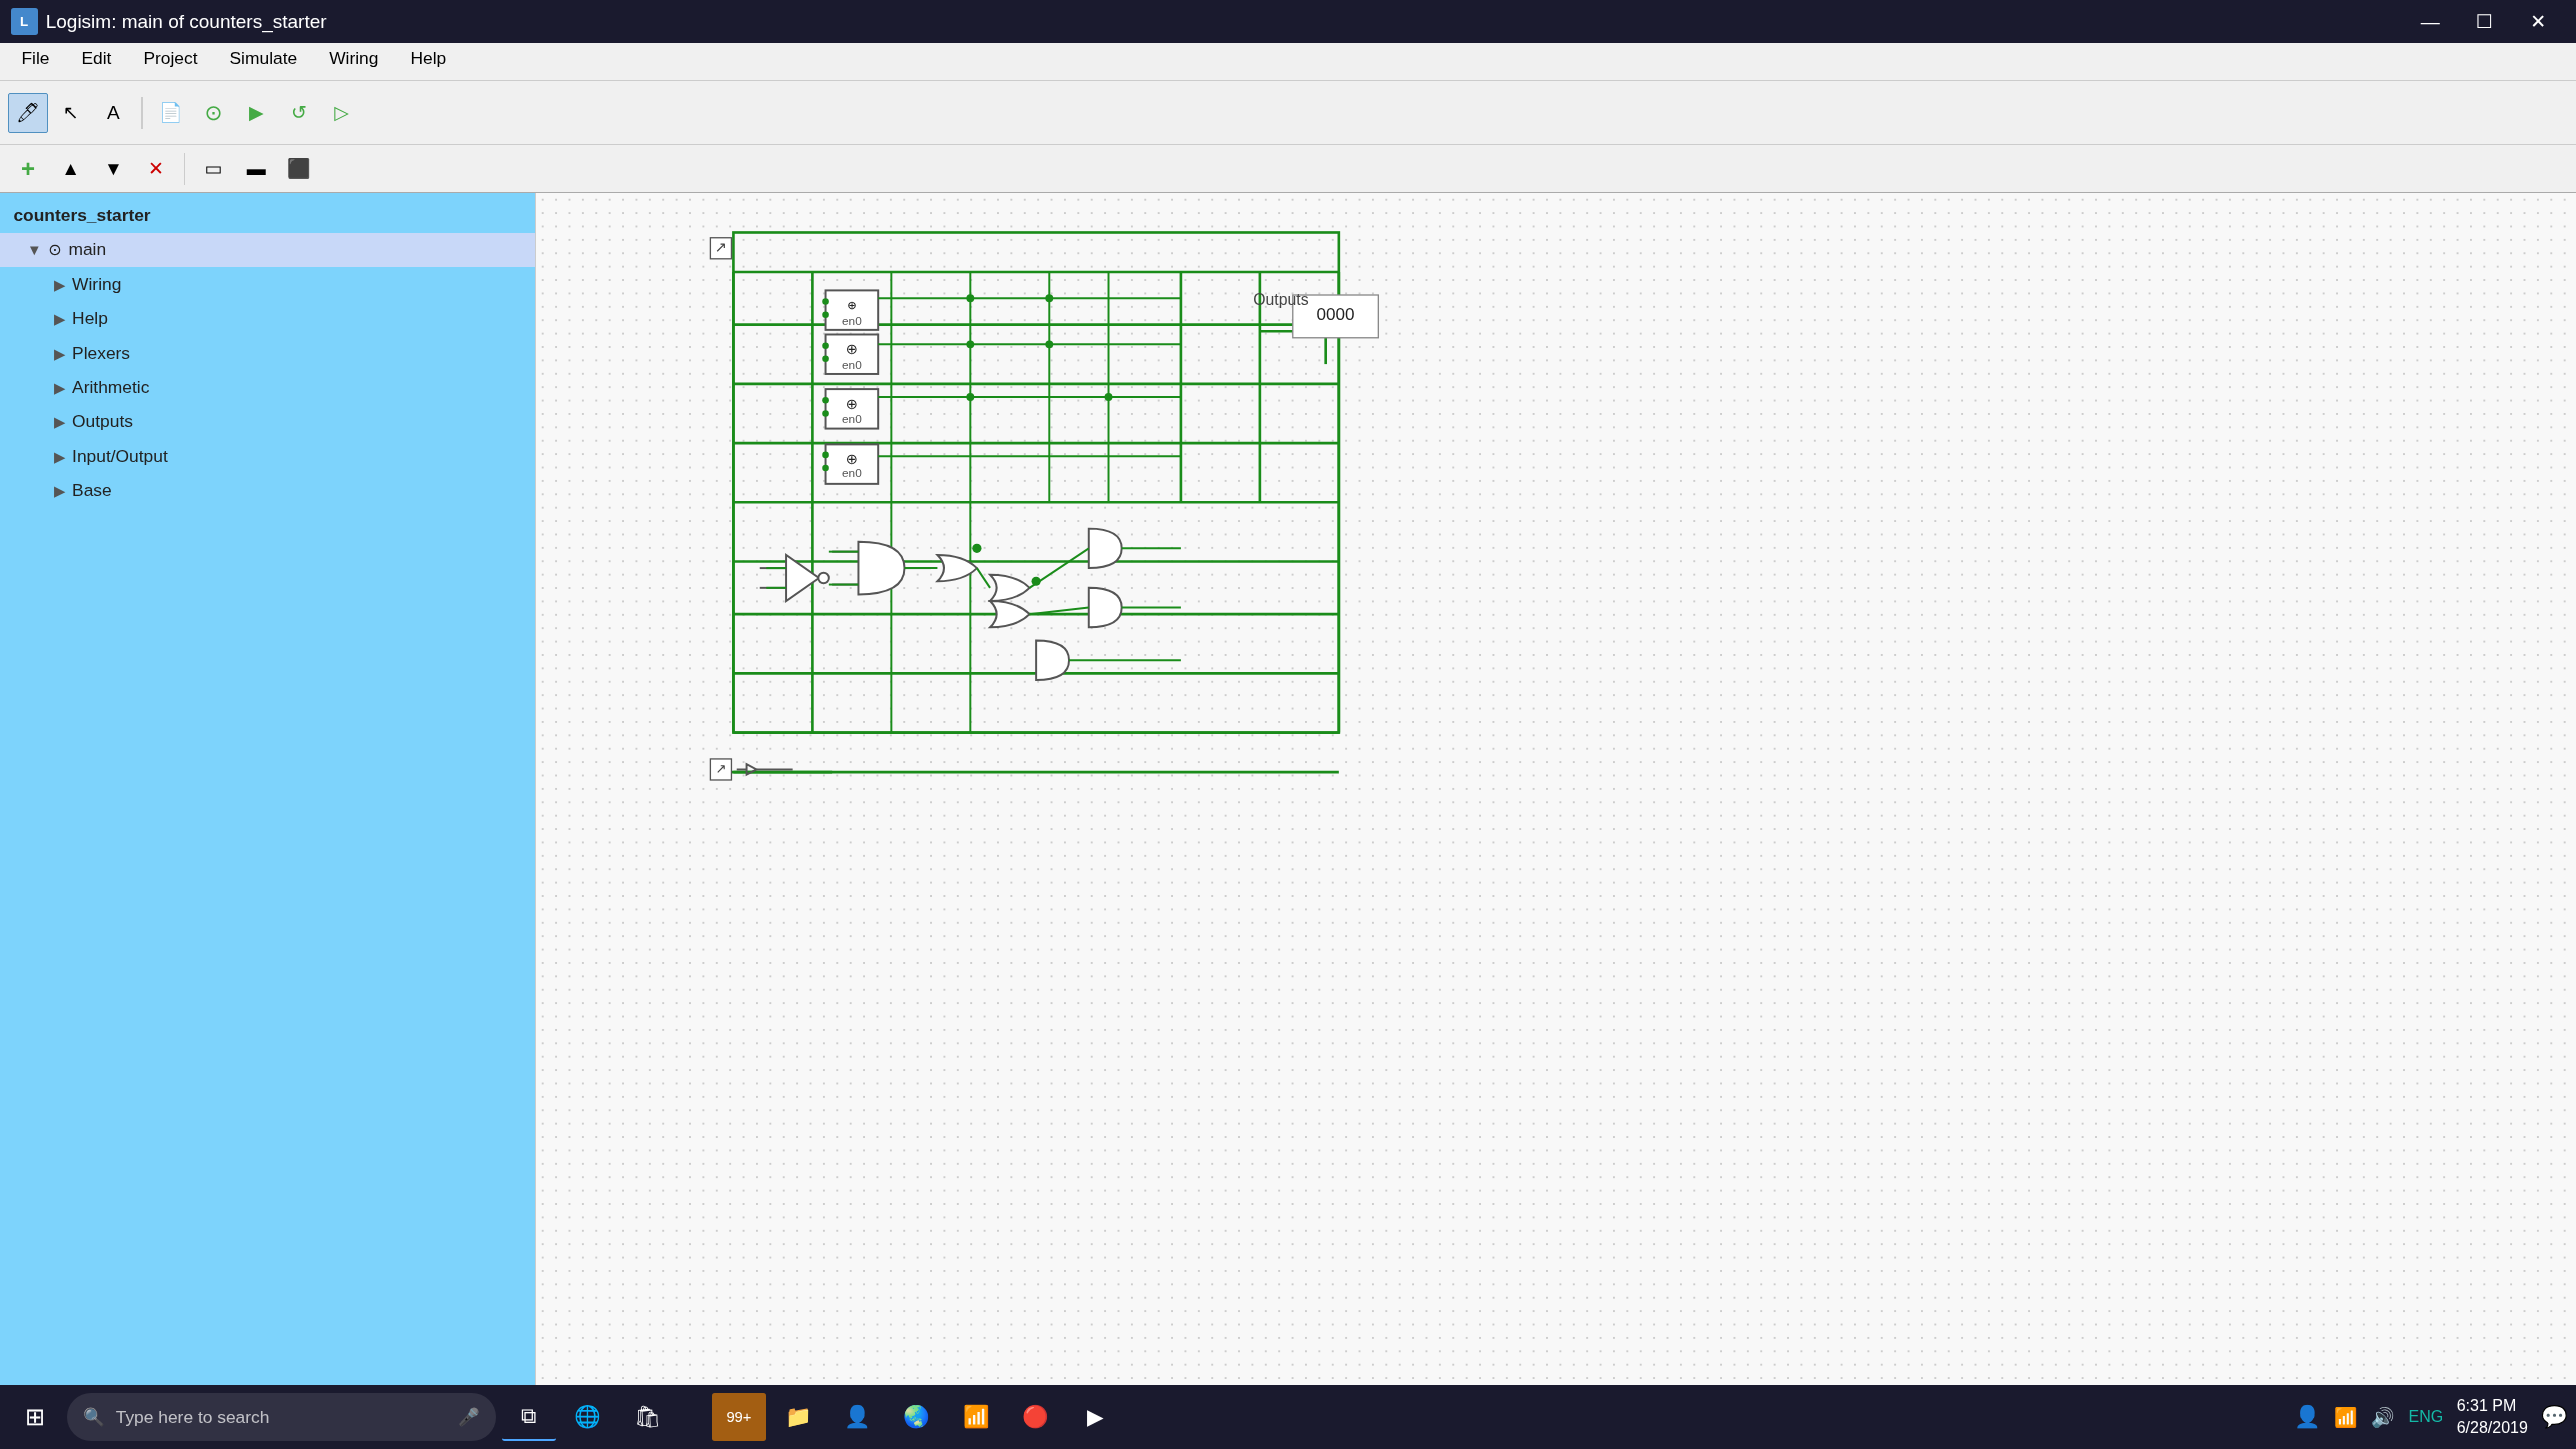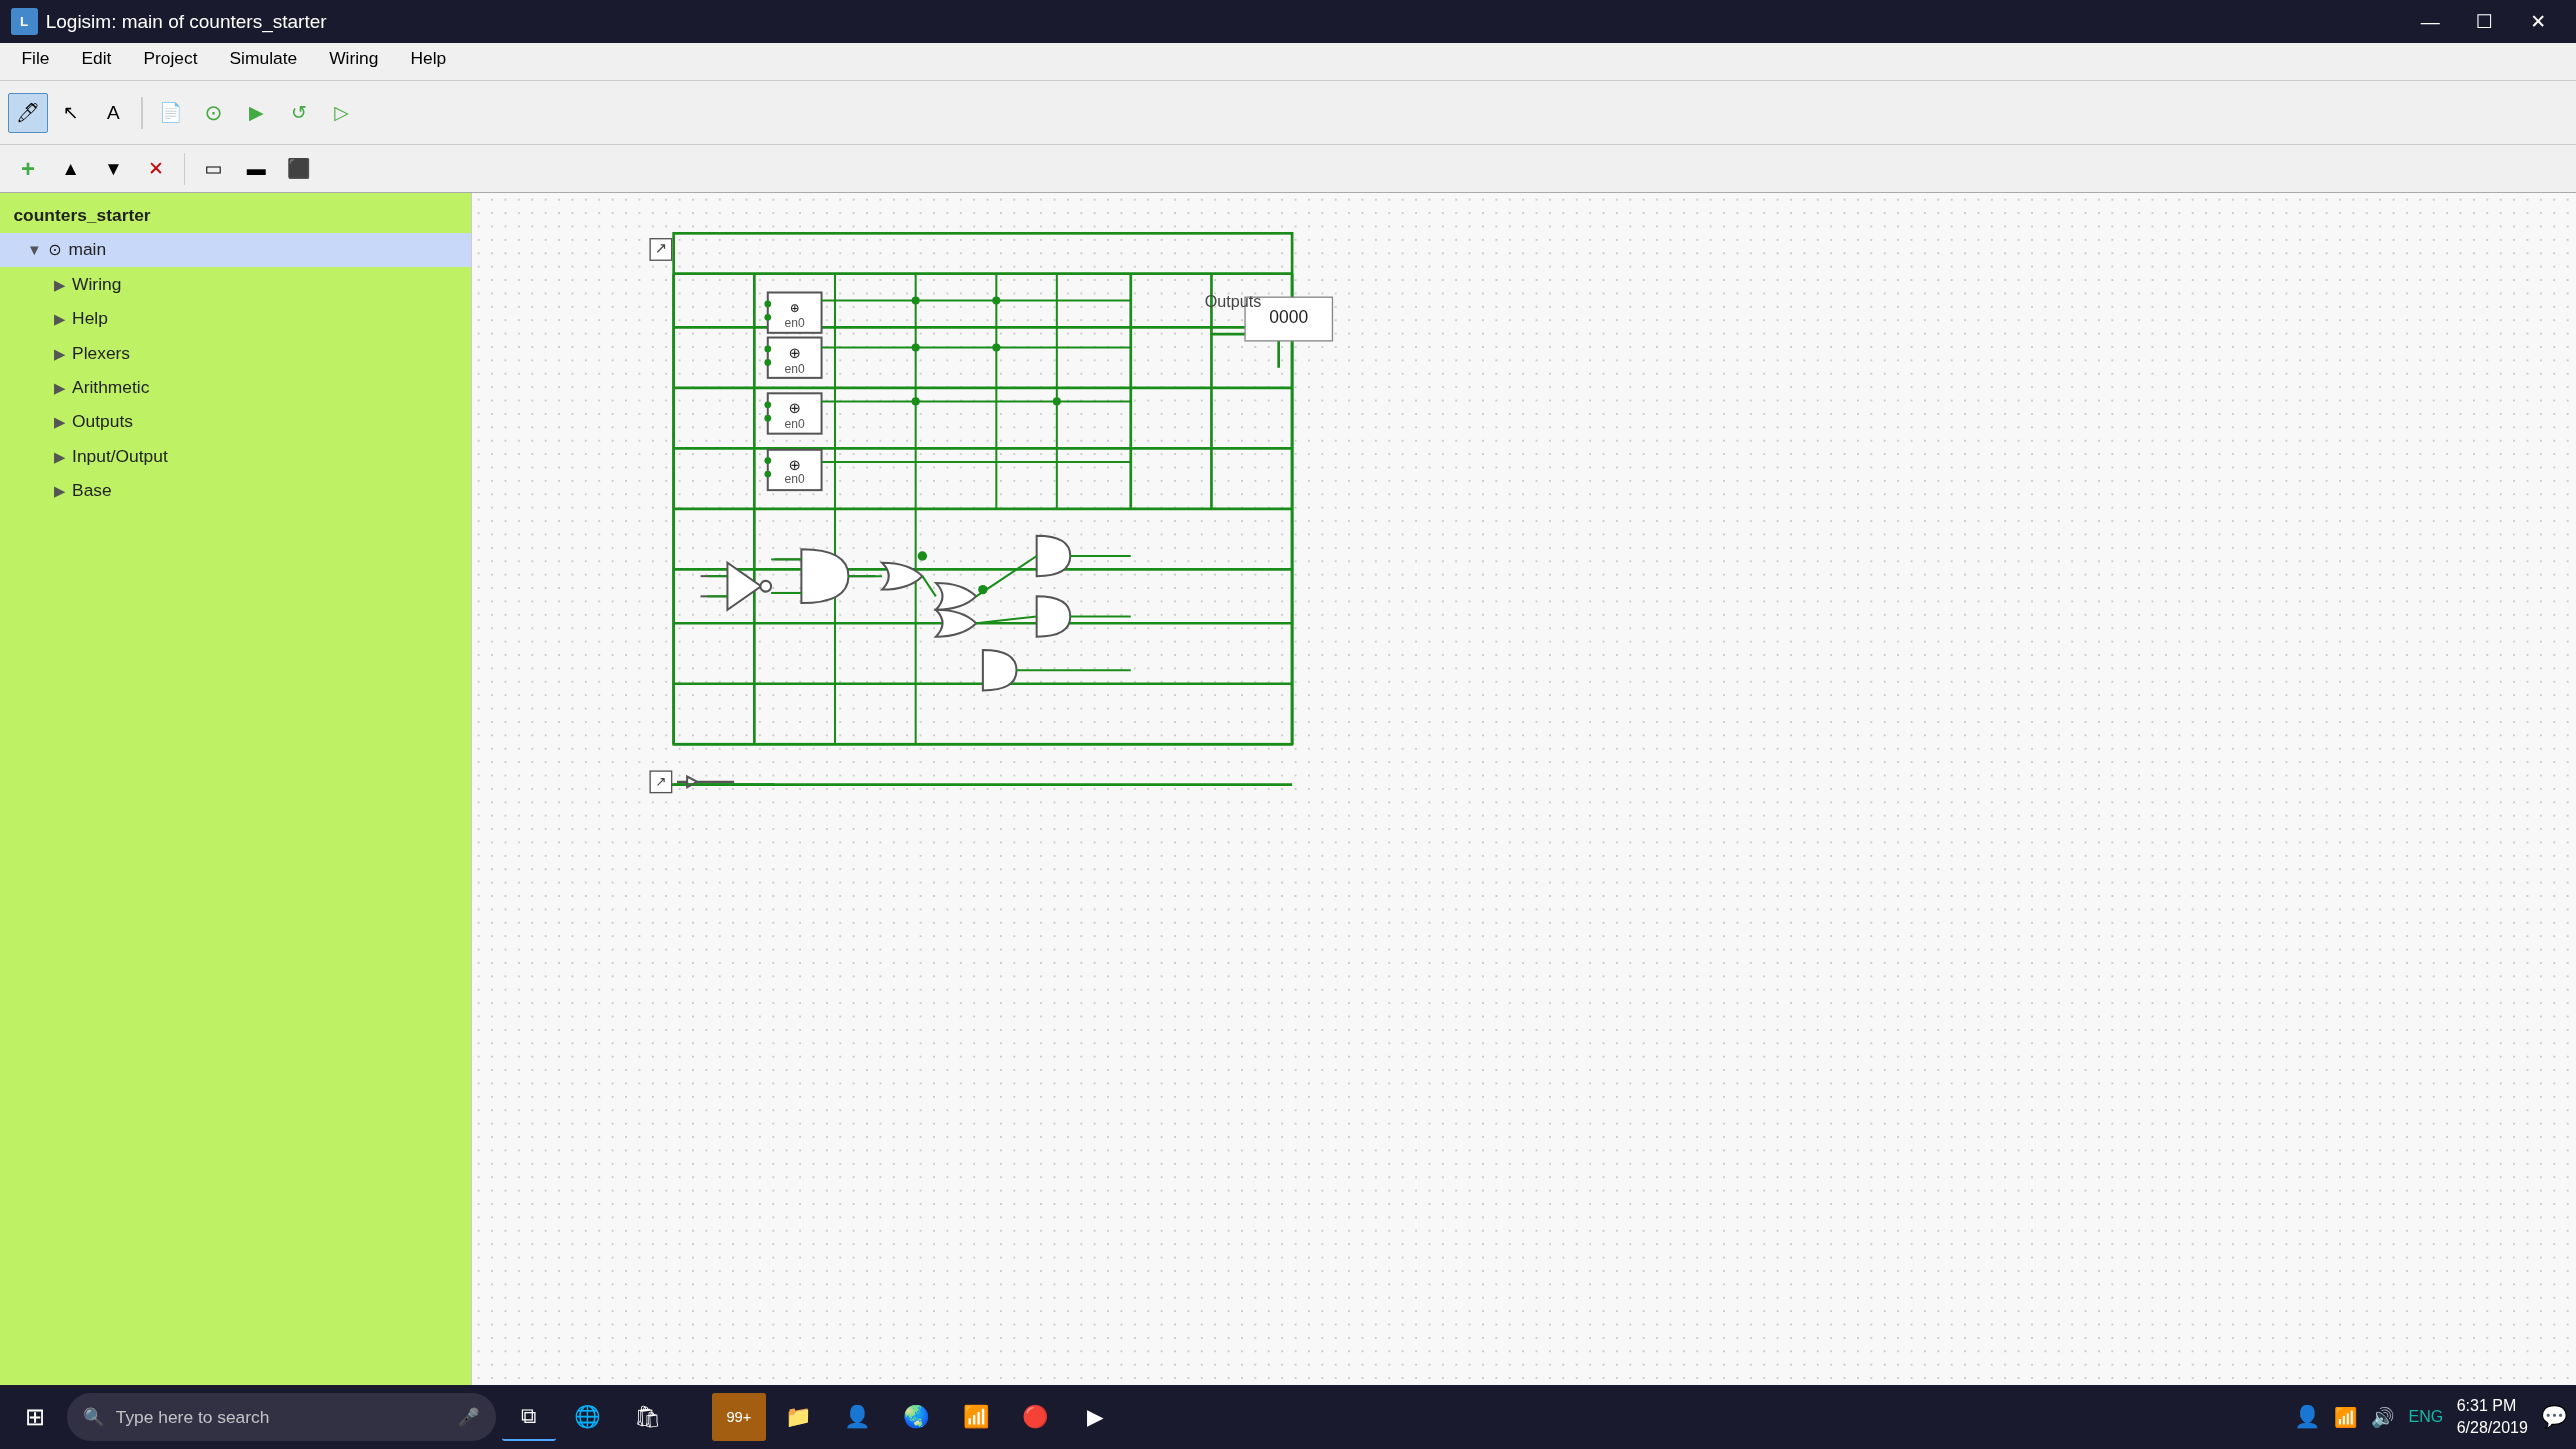--- a/index.html
+++ b/index.html
@@ -105,23 +105,23 @@
 
     
     #main-area {
       display: flex;
       width: 100%;
       height: calc(1449px - 43px - 38px - 64px - 48px - 46px);
     }
 
     
     #sidebar {
-      width: 472px;
+      width: 536px;
       height: 100%;
-      background: #bef264;
+      background: #7dd3fc;
       border-right: 1.3px solid #ccc;
       display: flex;
       flex-direction: column;
     }
     #sidebar-tree {
       flex: 1;
       overflow: hidden;
       padding: 5.4px 0;
     }
     .tree-root {

